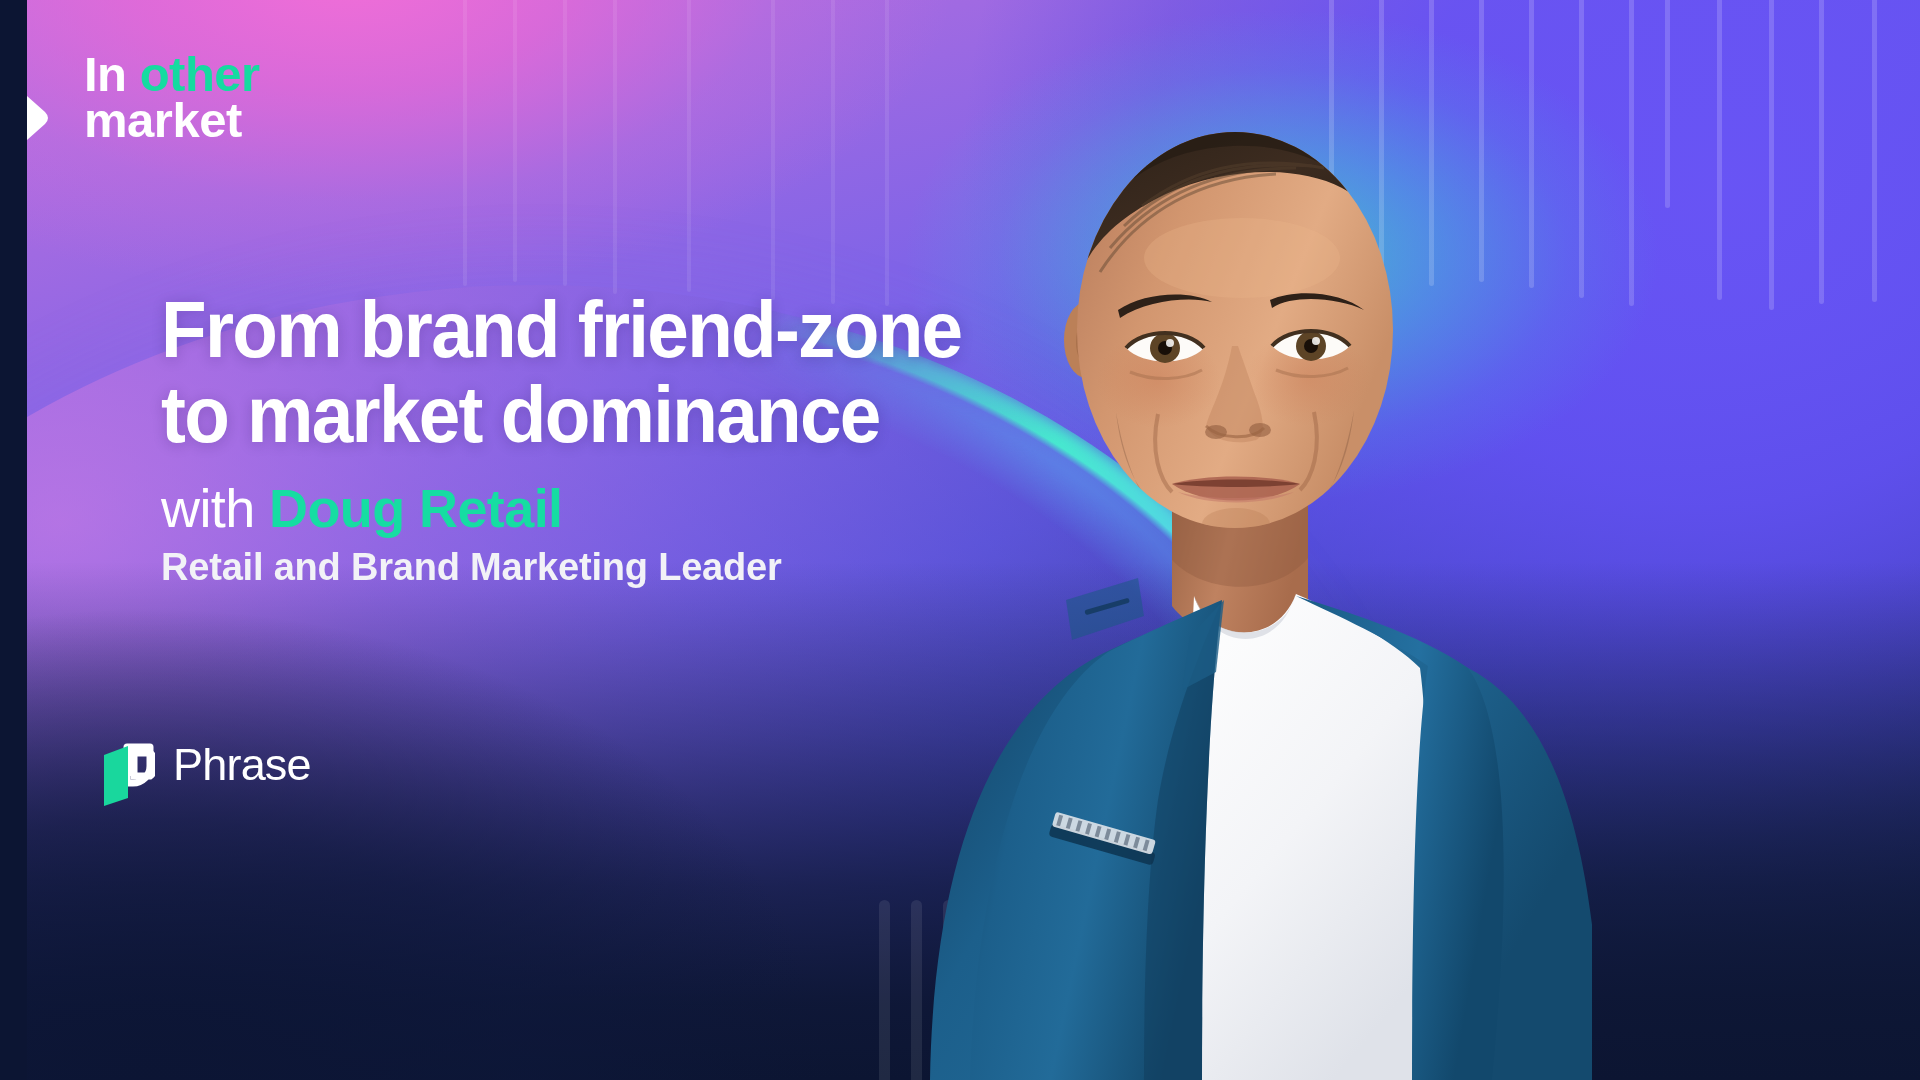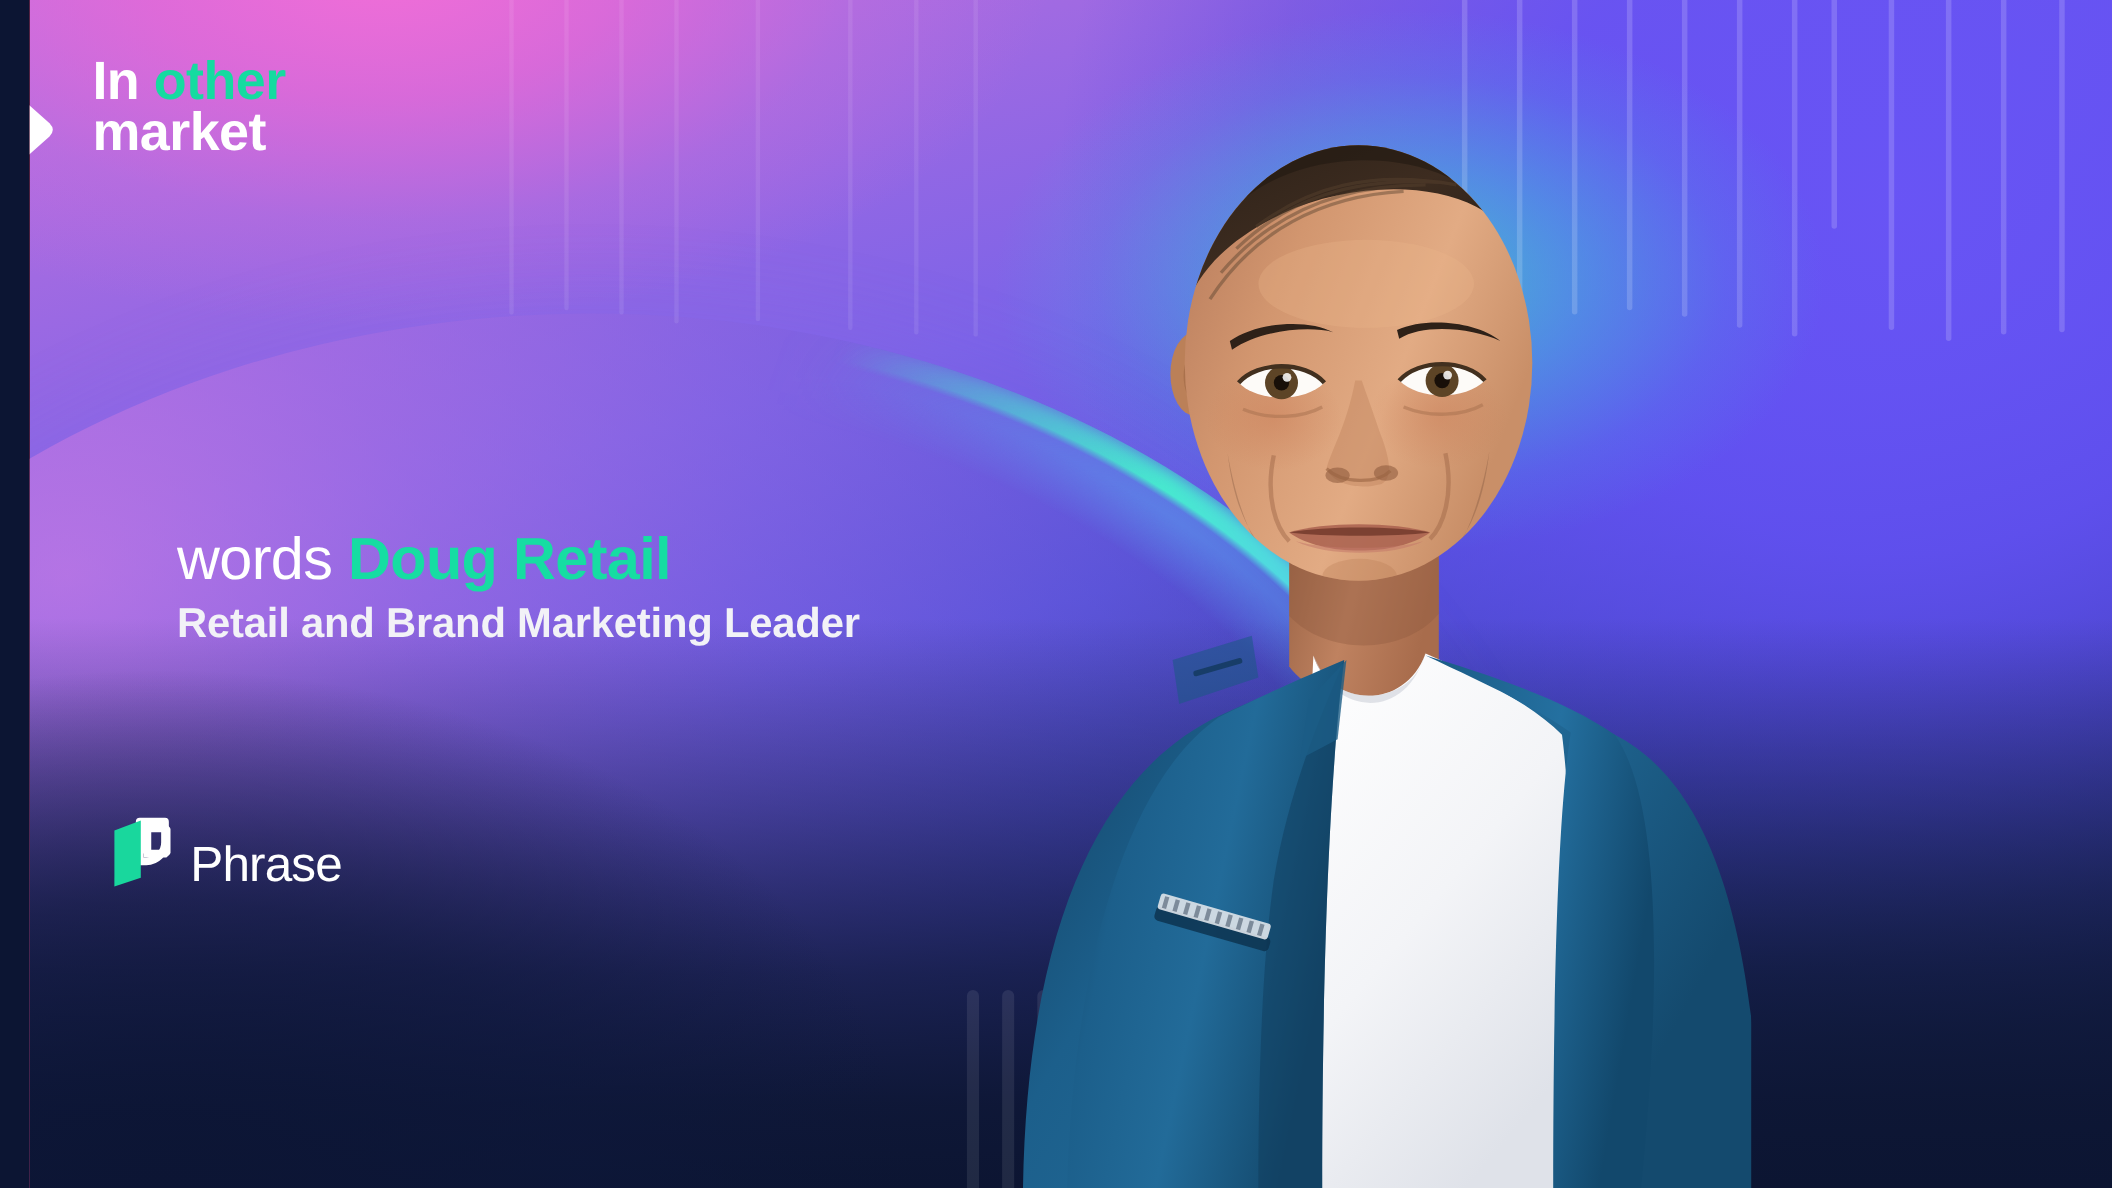--- a/index.html
+++ b/index.html
@@ -237,21 +237,21 @@
     white-space: nowrap;
   }
 
   
   #phrase-logo {
     position: absolute;
     left: 74px;
     top: 742px;
     z-index: 30;
     display: flex;
-    align-items: flex-end;
+    align-items: flex-start;
     gap: 18px;
   }
   #phrase-wordmark {
     font-size: 45px;
     font-weight: 400;
     color: #ffffff;
     letter-spacing: -0.8px;
     line-height: 1;
   }
 
@@ -498,22 +498,26 @@
 
       <ellipse cx="364" cy="524" rx="34" ry="16" fill="#b4774f" opacity="0.28"></ellipse>
     </g>
   </svg>
 
   <div id="logo-iow">
     <div class="lrow"><span>In</span>&nbsp;<span class="accent">other</span></div>
     <div class="lrow">market</div>
   </div>
 
-
-  <div id="presenter-line"><span class="with">words</span>&nbsp;<span class="name">Doug Retail</span></div>
+  <div id="headline">
+    <div class="title-line">From brand friend-zone</div>
+    <div class="title-line">to market dominance</div>
+  </div>
+
+  <div id="presenter-line"><span class="with">with</span>&nbsp;<span class="name">Doug Retail</span></div>
 
   <div id="role-line">Retail and Brand Marketing Leader</div>
 
   <div id="phrase-logo">
     <svg width="54" height="66" viewBox="0 0 54 66">
       <path d="M 26 5 L 49 5 A 0 0 0 0 1 49 5 L 49 24 A 17 17 0 0 1 32 41 L 26 41 Z" fill="none" stroke="#ffffff" stroke-width="7" stroke-linejoin="round"></path>
       <path d="M 26 4 L 49 4 L 49 11 L 33 11 L 33 34 L 26 34 Z" fill="#ffffff"></path>
       <path d="M 49 11 A 15 15 0 0 1 49 34 L 33 34 L 33 11 Z" fill="none" stroke="#ffffff" stroke-width="7"></path>
       <path d="M 3 13 L 27 4 L 27 56 L 3 64 Z" fill="#19d79d"></path>
     </svg>

